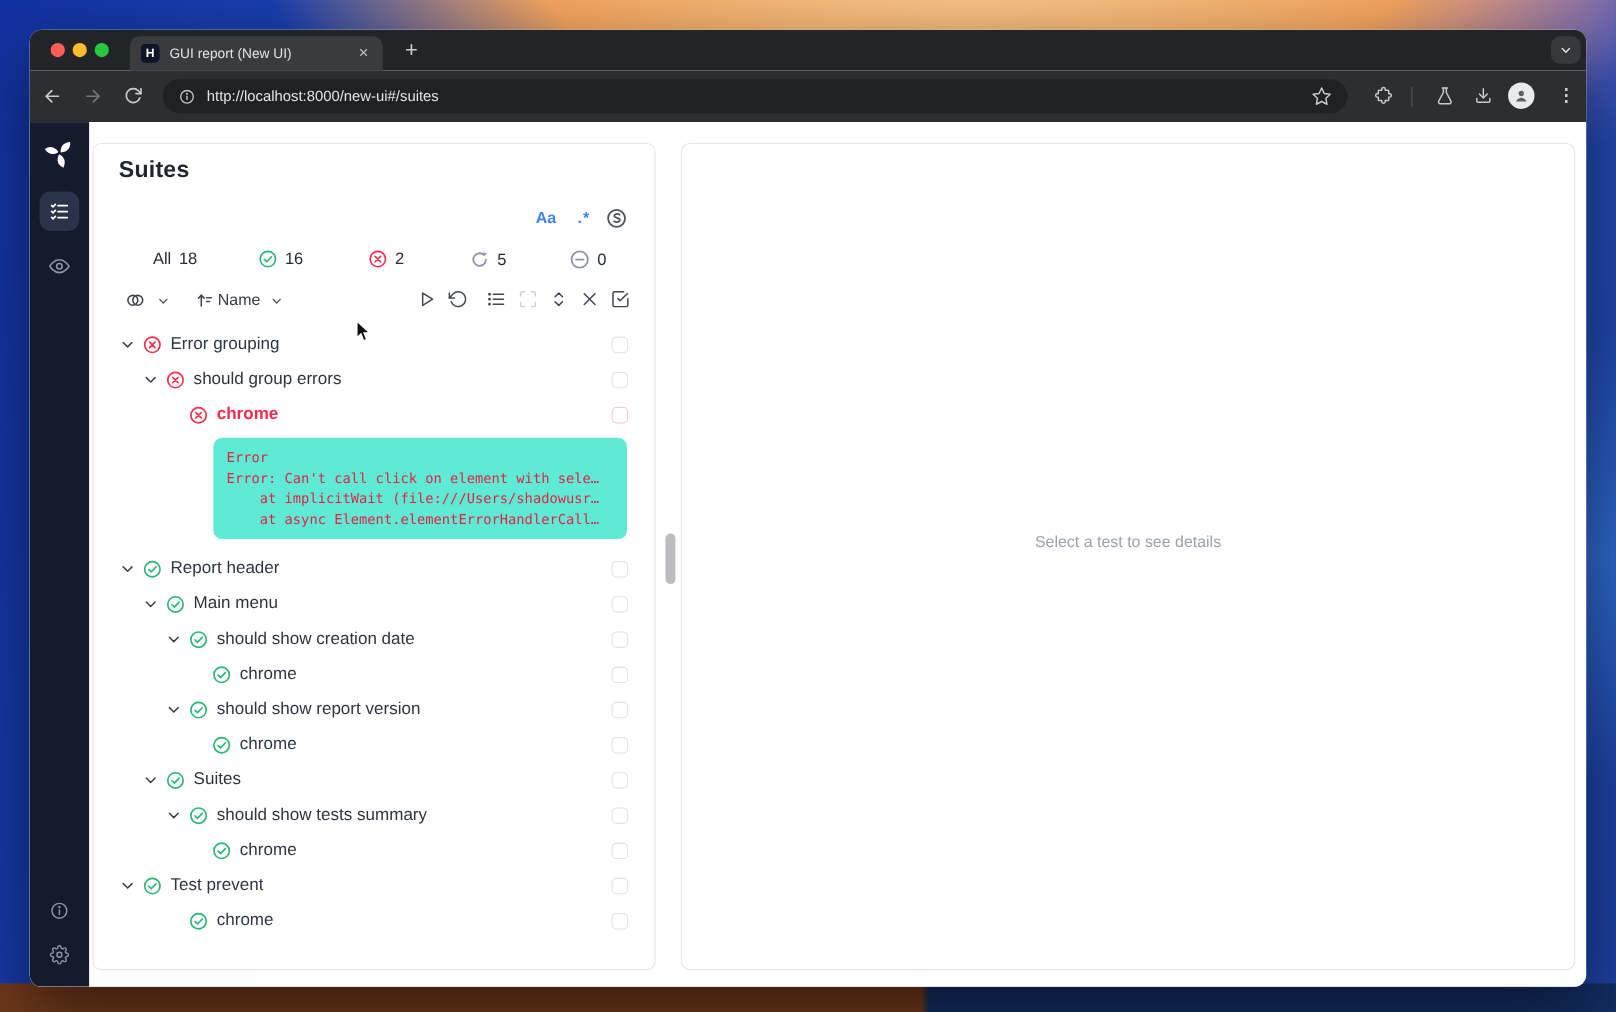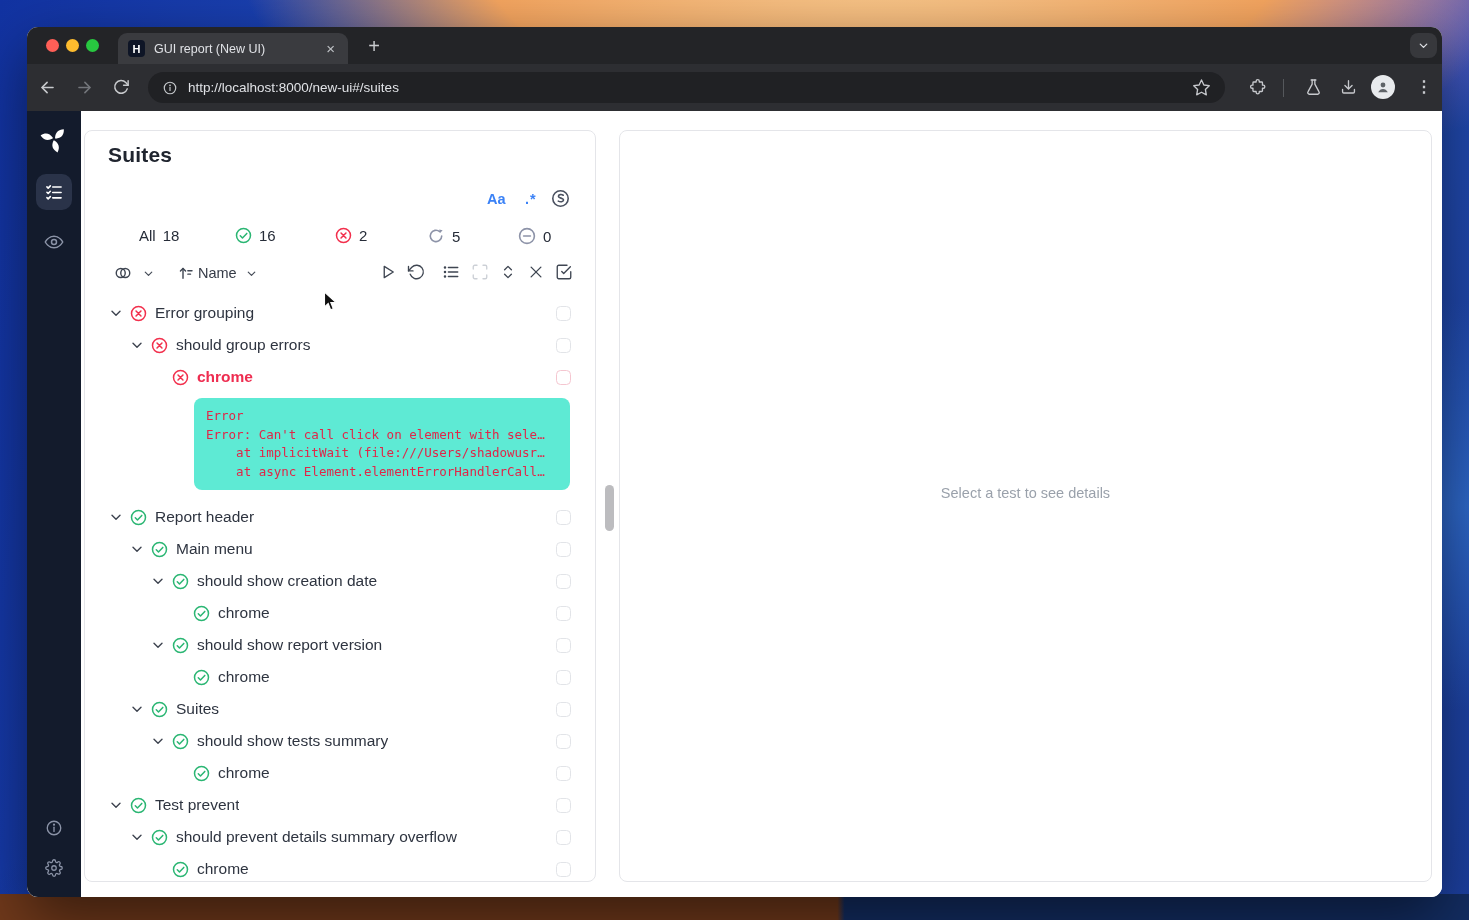--- a/index.html
+++ b/index.html
@@ -472,32 +472,20 @@
               <polyline points="6 9.5 12 15.5 18 9.5"></polyline>
             </svg>
     <svg class="st st-pass" viewBox="0 0 18 18" fill="none" stroke="currentColor" stroke-width="1.6" stroke-linecap="round" stroke-linejoin="round">
               <circle cx="9" cy="9" r="7.4"></circle>
               <path d="M5.6 9.3l2.3 2.3 4.6-4.8"></path>
             </svg>
 
     <span class="tree-label">Test prevent</span>
     <span class="cb"></span>
   </div>
-          <div class="tree-row" style="padding-left: 44px;">
-    <svg class="chev" viewBox="0 0 24 24" fill="none" stroke="currentColor" stroke-width="2.1" stroke-linecap="round" stroke-linejoin="round">
-              <polyline points="6 9.5 12 15.5 18 9.5"></polyline>
-            </svg>
-    <svg class="st st-pass" viewBox="0 0 18 18" fill="none" stroke="currentColor" stroke-width="1.6" stroke-linecap="round" stroke-linejoin="round">
-              <circle cx="9" cy="9" r="7.4"></circle>
-              <path d="M5.6 9.3l2.3 2.3 4.6-4.8"></path>
-            </svg>
-
-    <span class="tree-label">should prevent details summary overflow</span>
-    <span class="cb"></span>
-  </div>
           <div class="tree-row no-chevron" style="padding-left: 65px;">
     <svg class="chev" viewBox="0 0 24 24" fill="none" stroke="currentColor" stroke-width="2.1" stroke-linecap="round" stroke-linejoin="round">
               <polyline points="6 9.5 12 15.5 18 9.5"></polyline>
             </svg>
     <svg class="st st-pass" viewBox="0 0 18 18" fill="none" stroke="currentColor" stroke-width="1.6" stroke-linecap="round" stroke-linejoin="round">
               <circle cx="9" cy="9" r="7.4"></circle>
               <path d="M5.6 9.3l2.3 2.3 4.6-4.8"></path>
             </svg>
 
     <span class="tree-label">chrome</span>

